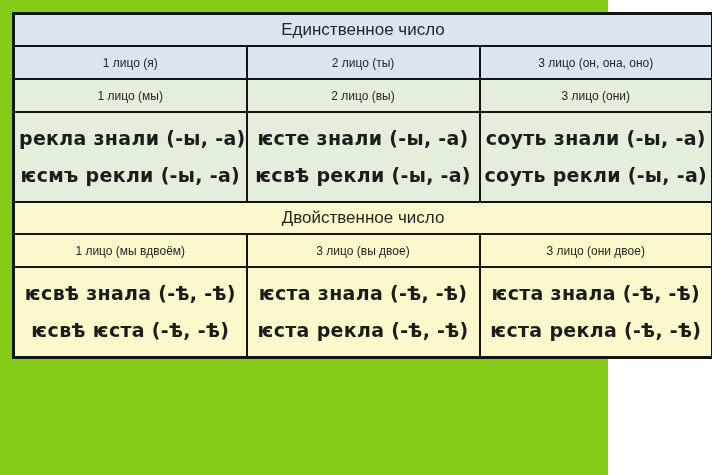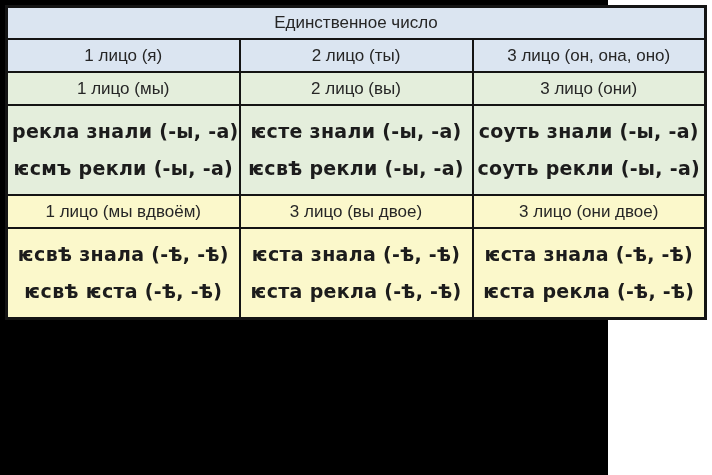--- a/index.html
+++ b/index.html
@@ -7,22 +7,22 @@
     padding: 0;
     background: #ffffff;
     width: 712px;
     height: 475px;
     overflow: hidden;
   }
   .page {
     box-sizing: border-box;
     width: 608px;
     height: 475px;
-    padding: 5px;
-    background: #000000;
+    padding: 12px;
+    background: #84cc16;
   }
   table.conj {
     border-collapse: collapse;
     table-layout: fixed;
     width: 702px;
     border: 3px solid #141414;
   }
   table.conj col { width: 33.333%; }
   table.conj td {
     border: 2px solid #141414;
@@ -33,21 +33,21 @@
   }
   tr.title-row td {
     height: 30px;
     font-family: "Liberation Sans", sans-serif;
     font-size: 17px;
     color: #262626;
   }
   tr.person-row td {
     height: 31px;
     font-family: "Liberation Sans", sans-serif;
-    font-size: 17px;
+    font-size: 12px;
     color: #262626;
   }
   tr.forms-row td { height: 88px; }
   .slav {
     font-family: "DejaVu Sans", sans-serif;
     font-weight: bold;
     font-size: 19px;
     line-height: 37px;
     letter-spacing: 0.3px;
     color: #1c1c1c;
@@ -88,20 +88,23 @@
       <td>
         <div class="slav">ѥсте знали (-ы, -а)</div>
         <div class="slav">ѥсвѣ рекли (-ы, -а)</div>
       </td>
       <td>
         <div class="slav">соуть знали (-ы, -а)</div>
         <div class="slav">соуть рекли (-ы, -а)</div>
       </td>
     </tr>
 
+    <tr class="title-row" style="background-color: rgb(251, 248, 203);">
+      <td colspan="3">Двойственное число</td>
+    </tr>
     <tr class="person-row" style="background-color: rgb(251, 248, 203);">
       <td>1 лицо (мы вдвоём)</td>
       <td>3 лицо (вы двое)</td>
       <td>3 лицо (они двое)</td>
     </tr>
     <tr class="forms-row" style="background-color: rgb(251, 248, 203);">
       <td>
         <div class="slav">ѥсвѣ знала (-ѣ, -ѣ)</div>
         <div class="slav">ѥсвѣ ѥста (-ѣ, -ѣ)</div>
       </td>

